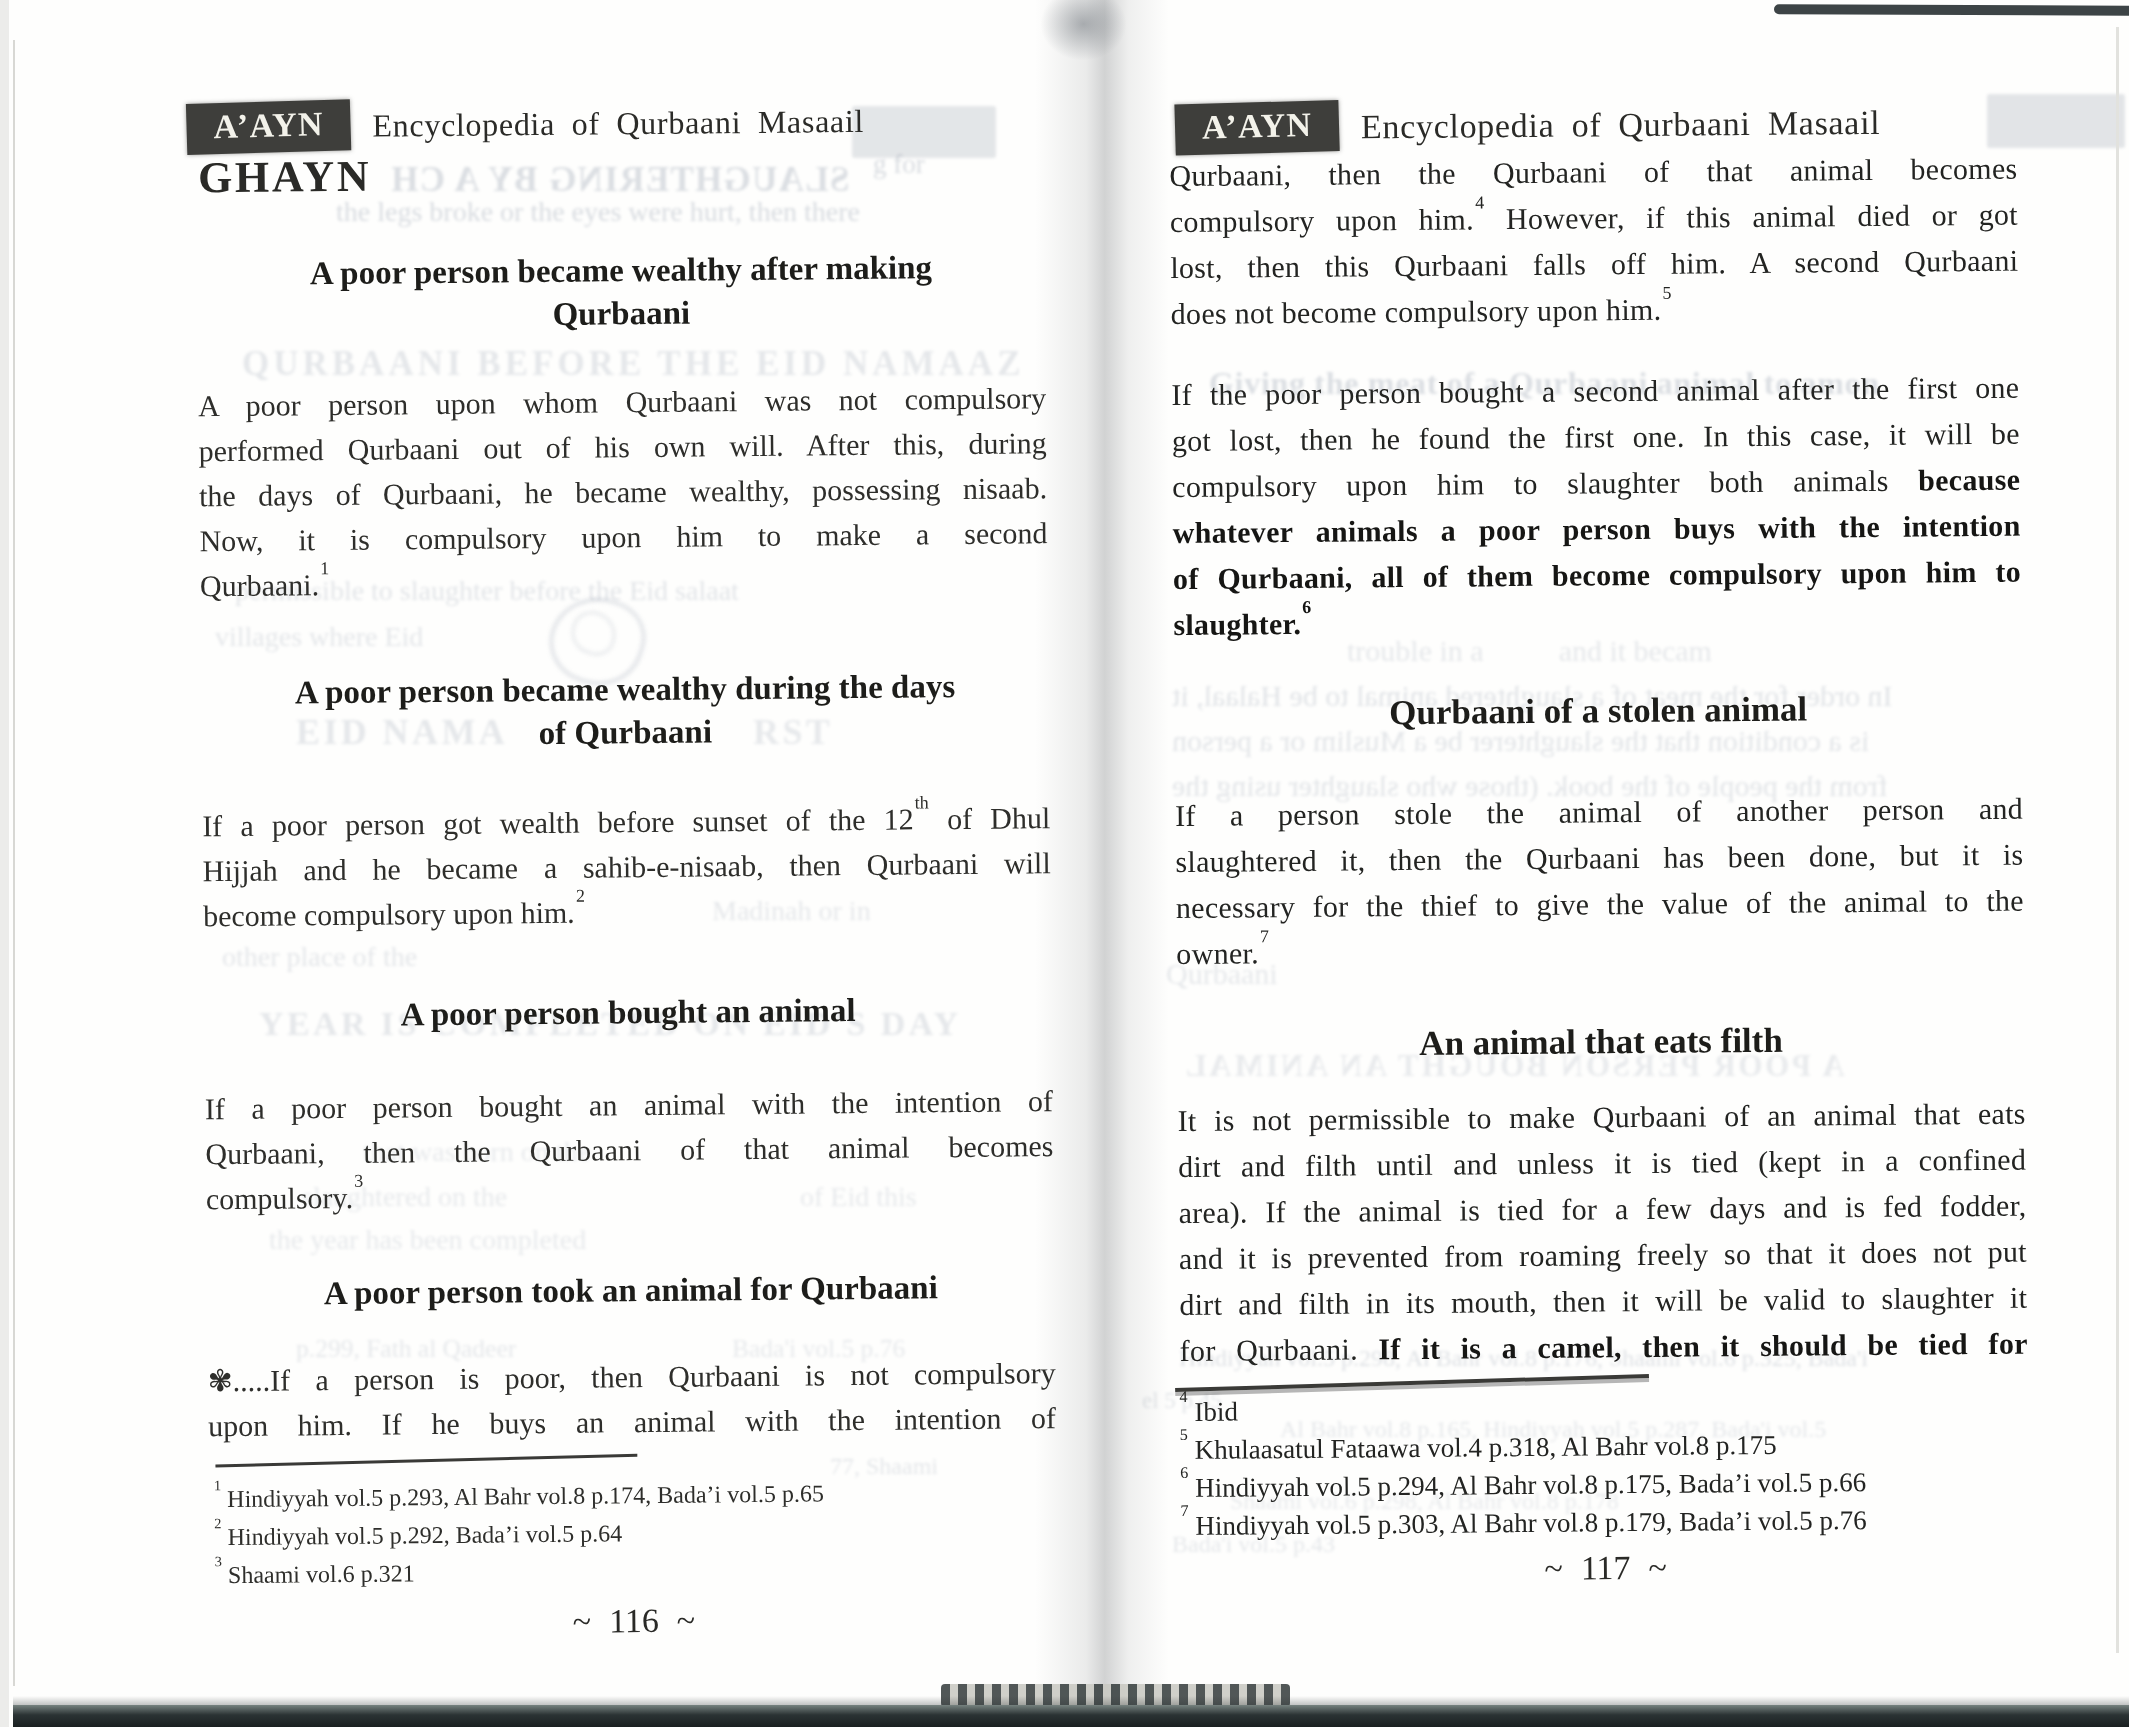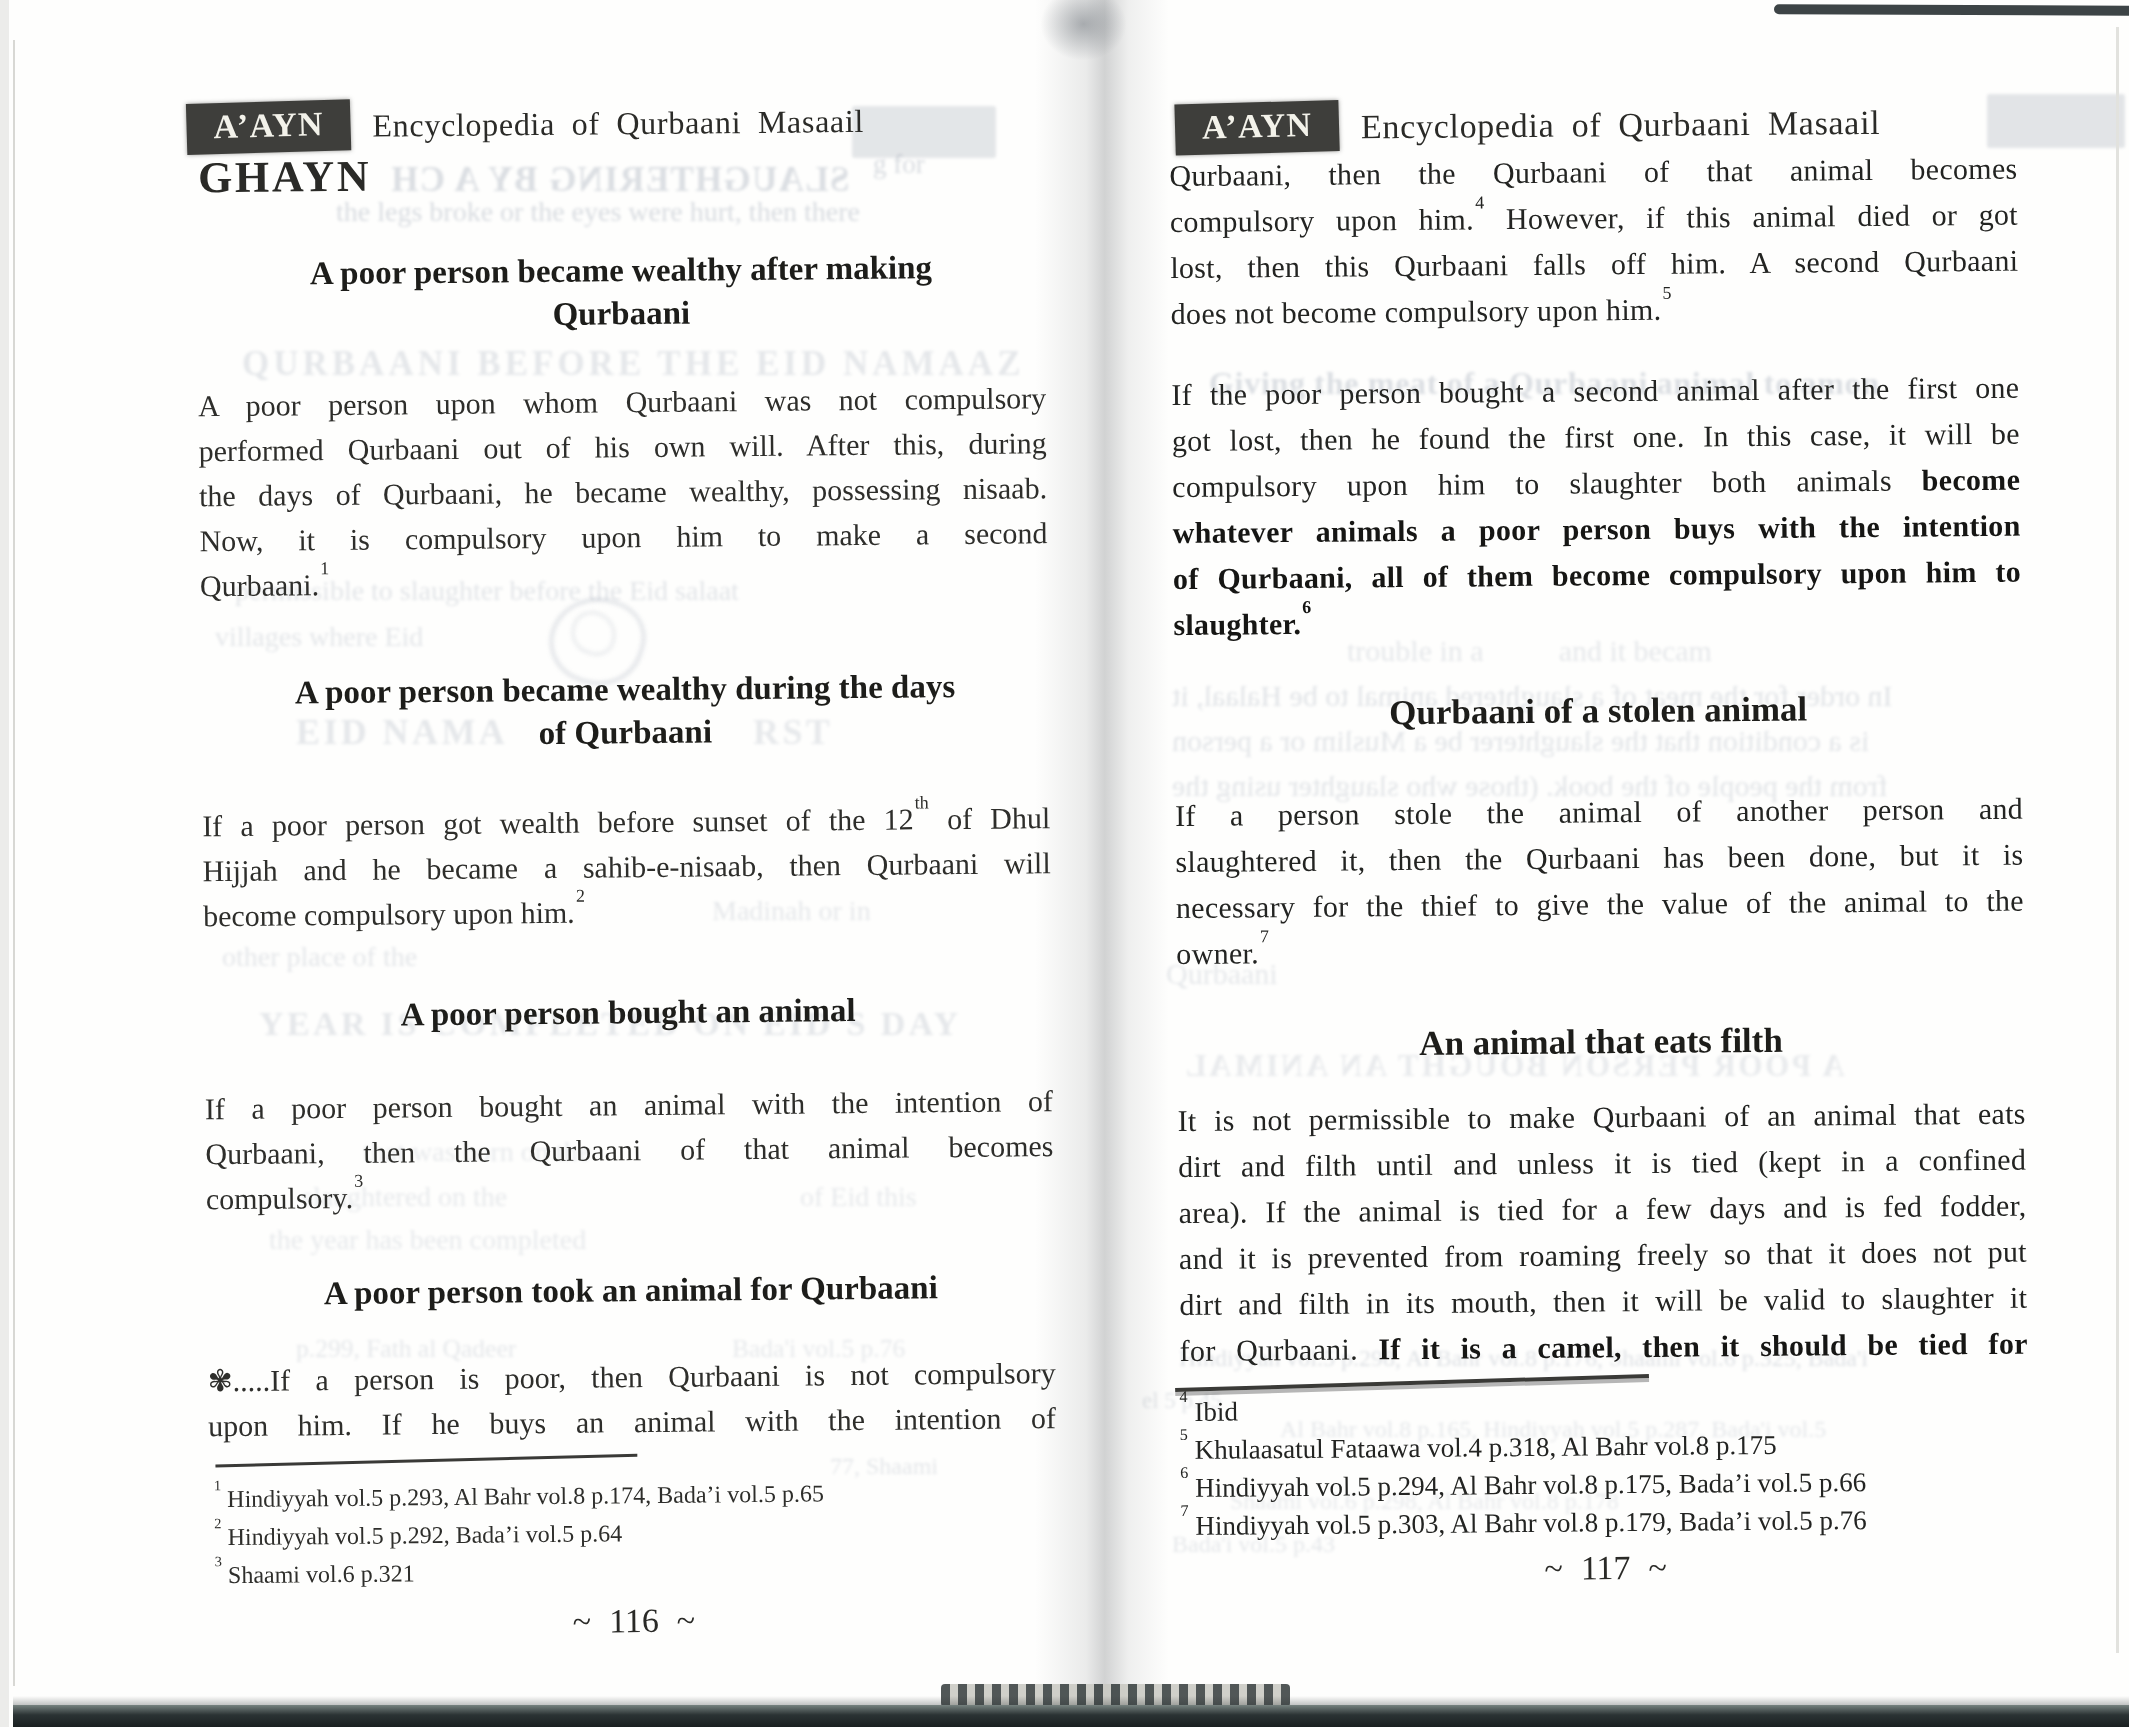--- a/index.html
+++ b/index.html
@@ -168,21 +168,21 @@
 
       <div class="blk para" style="top:149px;left:32px;width:848px;">
           <div class="line">Qurbaani, then the Qurbaani of that animal becomes</div>
           <div class="line">compulsory upon him.<sup>4</sup> However, if this animal died or got</div>
           <div class="line">lost, then this Qurbaani falls off him. A second Qurbaani</div>
           <div class="line last">does not become compulsory upon him.<sup>5</sup></div>
         </div>
       <div class="blk para" style="top:368px;left:32px;width:848px;">
           <div class="line">If the poor person bought a second animal after the first one</div>
           <div class="line">got lost, then he found the first one. In this case, it will be</div>
-          <div class="line">compulsory upon him to slaughter both animals <b>become</b></div>
+          <div class="line">compulsory upon him to slaughter both animals <b>because</b></div>
           <div class="line"><b>whatever animals a poor person buys with the intention</b></div>
           <div class="line"><b>of Qurbaani, all of them become compulsory upon him to</b></div>
           <div class="line last"><b>slaughter.<sup>6</sup></b></div>
         </div>
 
       <div class="blk hgroup" style="top:689px;left:32px;width:848px;">
           <div class="line last">Qurbaani of a stolen animal</div>
         </div>
       <div class="blk para" style="top:789px;left:32px;width:848px;">
           <div class="line">If a person stole the animal of another person and</div>

